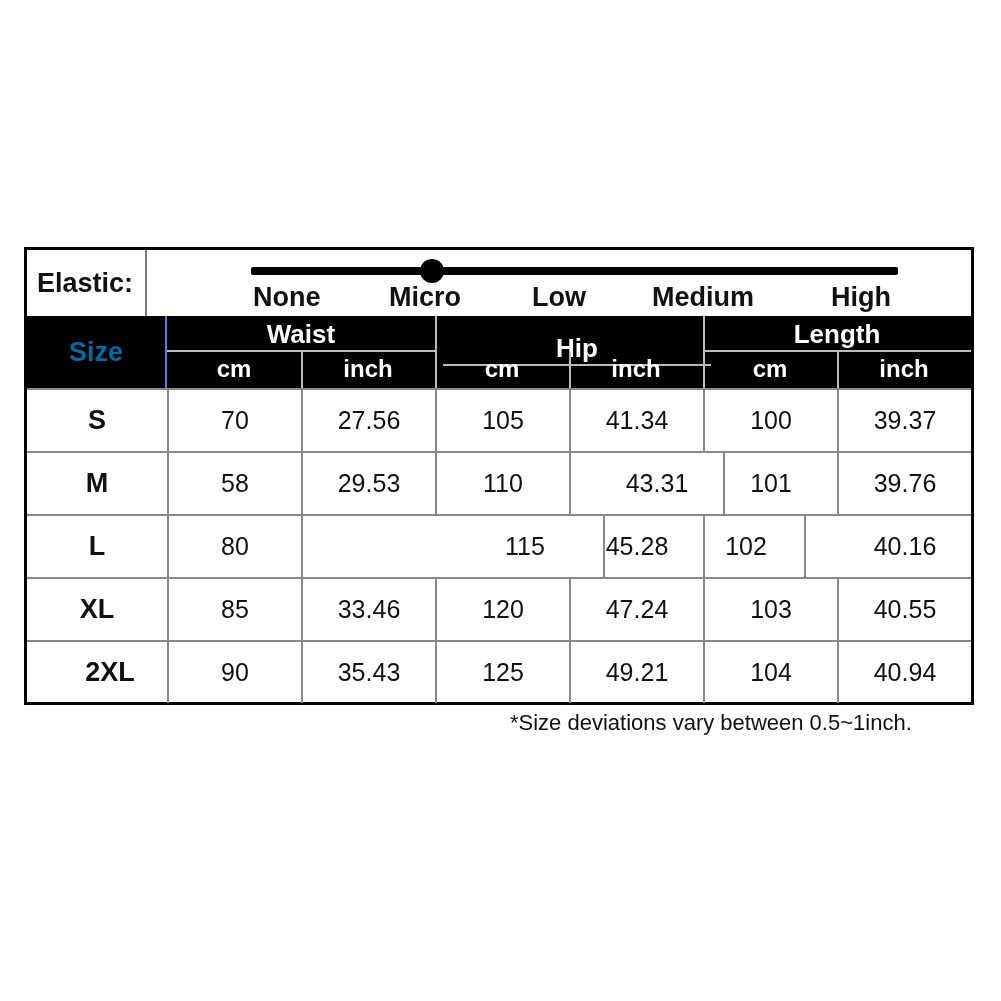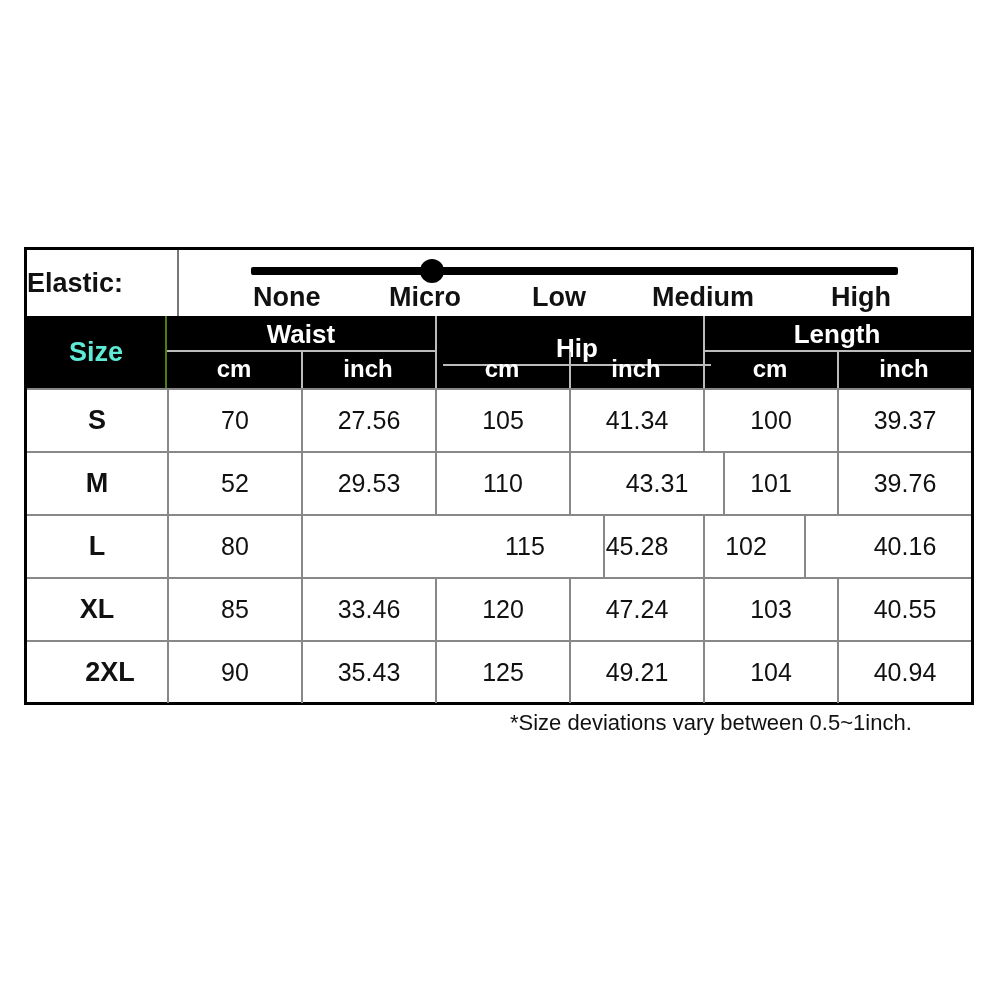--- a/index.html
+++ b/index.html
@@ -1,26 +1,26 @@
 <!DOCTYPE html>
 <html><head>
 <meta charset="utf-8">
 <style>
   html, body { margin:0; padding:0; background:#fff; }
   body { width:1001px; height:1001px; position:relative; font-family:"Liberation Sans", sans-serif; }
   .chart { position:absolute; left:24px; top:247px; width:950px; height:458px; border:3px solid #000; box-sizing:border-box; }
   .elastic-row { position:absolute; left:0; top:0; width:944px; height:66px; border-bottom:2px solid #777; }
-  .elastic-label { position:absolute; left:0; top:0; width:152px; height:66px; border-right:2px solid #777; box-sizing:border-box;
-    font-weight:bold; font-size:27px; line-height:66px; color:#111; }
+  .elastic-label { position:absolute; left:0; top:0; width:120px; height:66px; border-right:2px solid #777; box-sizing:border-box;
+    font-weight:bold; font-size:27px; line-height:66px; padding-left:10px; color:#111; }
   .scale-track { position:absolute; left:224px; top:17px; width:647px; height:8px; background:#000; border-radius:2px; }
   .scale-knob { position:absolute; left:393px; top:9px; width:24px; height:24px; border-radius:50%; background:#000; }
   .scale-label { position:absolute; top:32px; font-weight:bold; font-size:27px; color:#111; }
   .hdr { position:absolute; left:0; top:66px; width:944px; height:72px; background:#000; }
-  .hdr .size { position:absolute; left:0; top:0; width:140px; height:72px; border-right:2px solid #4d7c0f; box-sizing:border-box;
-    color:#5eead4; font-weight:bold; font-size:27px; line-height:72px; text-align:center; }
+  .hdr .size { position:absolute; left:0; top:0; width:140px; height:72px; border-right:2px solid #3b82f6; box-sizing:border-box;
+    color:#0369a1; font-weight:bold; font-size:27px; line-height:72px; text-align:center; }
   .grp { position:absolute; top:0; height:36px; color:#fff; font-weight:bold; font-size:26px; line-height:36px; text-align:center;
     border-bottom:2px solid #bbb; box-sizing:border-box; }
   .sub { position:absolute; top:36px; height:36px; color:#fff; font-weight:bold; font-size:24px; line-height:34px; text-align:center; }
   .vsep { position:absolute; width:2px; background:#bbb; }
   .body-rows { position:absolute; left:0; top:138px; width:944px; }
   .row { position:absolute; left:0; width:944px; height:63px; border-top:2px solid #888; box-sizing:border-box; }
   .cell { position:absolute; top:0; height:61px; line-height:61px; text-align:center; font-size:25px; color:#111; border-right:2px solid #888; box-sizing:border-box; }
   .cell.size-cell { font-weight:bold; font-size:27px; }
   .cell.last { border-right:none; }
   .note { position:absolute; left:510px; top:710px; font-size:22px; color:#111; }
@@ -63,21 +63,21 @@
       <div class="cell size-cell" style="left:0;width:142px;">S</div>
       <div class="cell" style="left:142px;width:134px;">70</div>
       <div class="cell" style="left:276px;width:134px;">27.56</div>
       <div class="cell" style="left:410px;width:134px;">105</div>
       <div class="cell" style="left:544px;width:134px;">41.34</div>
       <div class="cell" style="left:678px;width:134px;">100</div>
       <div class="cell last" style="left:812px;width:132px;">39.37</div>
     </div>
     <div class="row" style="top:63px">
       <div class="cell size-cell" style="left:0;width:142px;">M</div>
-      <div class="cell" style="left:142px;width:134px;">52</div>
+      <div class="cell" style="left:142px;width:134px;">58</div>
       <div class="cell" style="left:276px;width:134px;">29.53</div>
       <div class="cell" style="left:410px;width:134px;">110</div>
       <div class="cell" style="left:544px;width:134px;margin-left:20px;">43.31</div>
       <div class="cell" style="left:678px;width:134px;">101</div>
       <div class="cell last" style="left:812px;width:132px;">39.76</div>
     </div>
     <div class="row" style="top:126px">
       <div class="cell size-cell" style="left:0;width:142px;">L</div>
       <div class="cell" style="left:142px;width:134px;">80</div>
       <div class="cell" style="left:420px;width:158px;">115</div>

